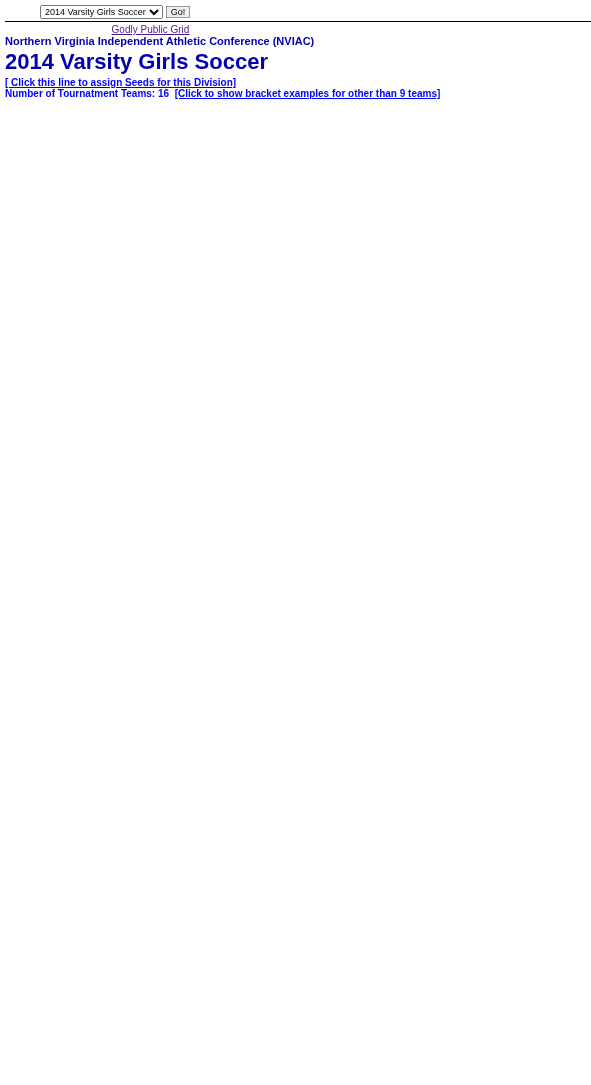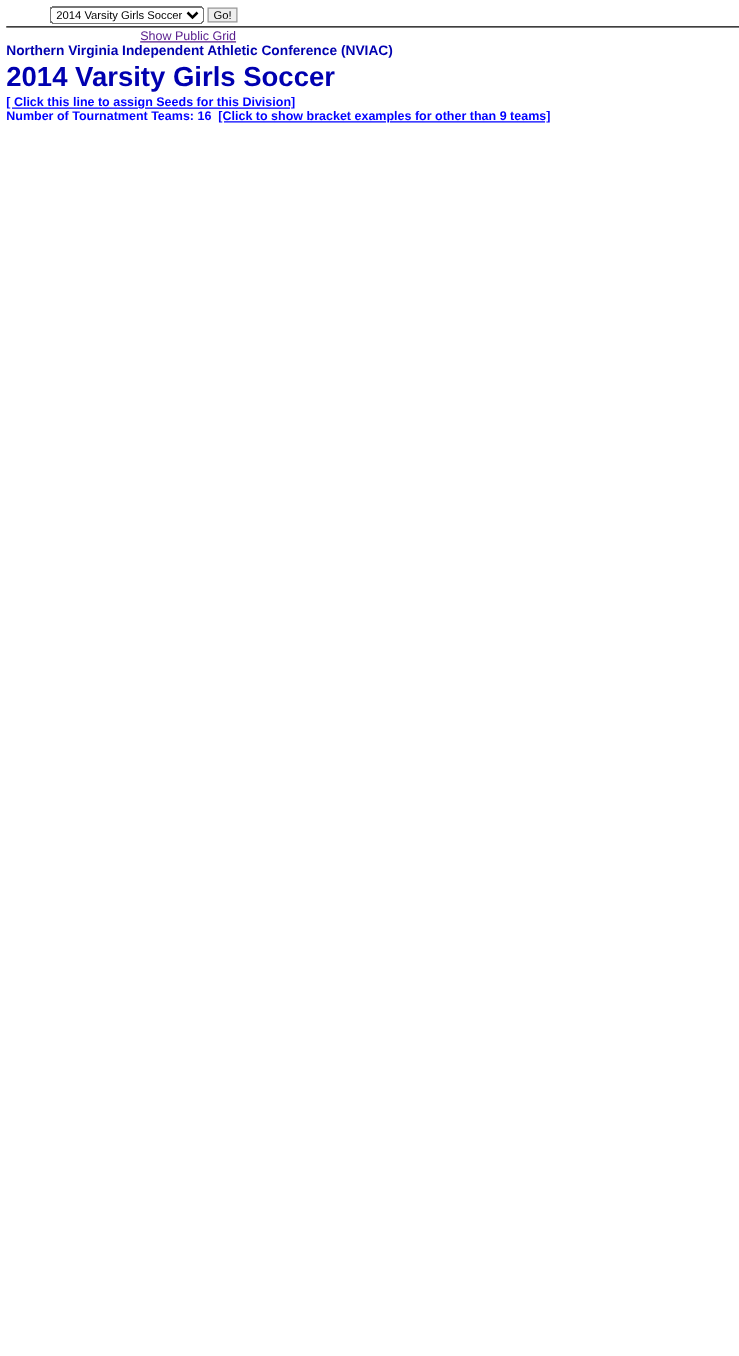--- a/index.html
+++ b/index.html
@@ -40,21 +40,21 @@
 
 <div class="watermark">Northern<br>Virginia<br>Independent<br>Athletic Conference</div>
 <div class="watermark2">Northern<br>Virginia<br>Independent<br>Athletic Conference</div>
 <div class="watermark3">Northern</div>
 
 <div class="topbar">
   <select><option>2014 Varsity Girls Soccer</option></select>
   <button class="btn">Go!</button>
 </div>
 <hr>
-<div style="text-align:center;margin-left:-300px"><span class="link purple">Show Public Grid</span></div>
+<div style="text-align:center;margin-left:-300px"><span class="link purple">Godly Public Grid</span></div>
 <div class="conf">Northern Virginia Independent Athletic Conference (NVIAC)</div>
 <h1>2014 Varsity Girls Soccer</h1>
 <div><span class="link blue" style="font-weight:bold">[ Click this line to assign Seeds for this Division]</span></div>
 <div><span class="blue">Number of Tournatment Teams: 16</span>&nbsp;&nbsp;<span class="link blue" style="font-weight:bold">[Click to show bracket examples for other than 9 teams]</span></div>
 
 <div class="colhdr" style="left:180px;top:115px">Round 1</div>
 <div style="position:absolute;left:265px;top:115px"><span class="link blue" style="font-weight:bold;font-size:10px">[Click to see Text Formatting Tips]</span></div>
 
 <div class="colhdr" style="left:45px;top:130px;font-size:10px">(If Needed)</div>
 <div class="colhdr" style="left:40px;top:150px;font-size:10px">Play-In Games</div>

